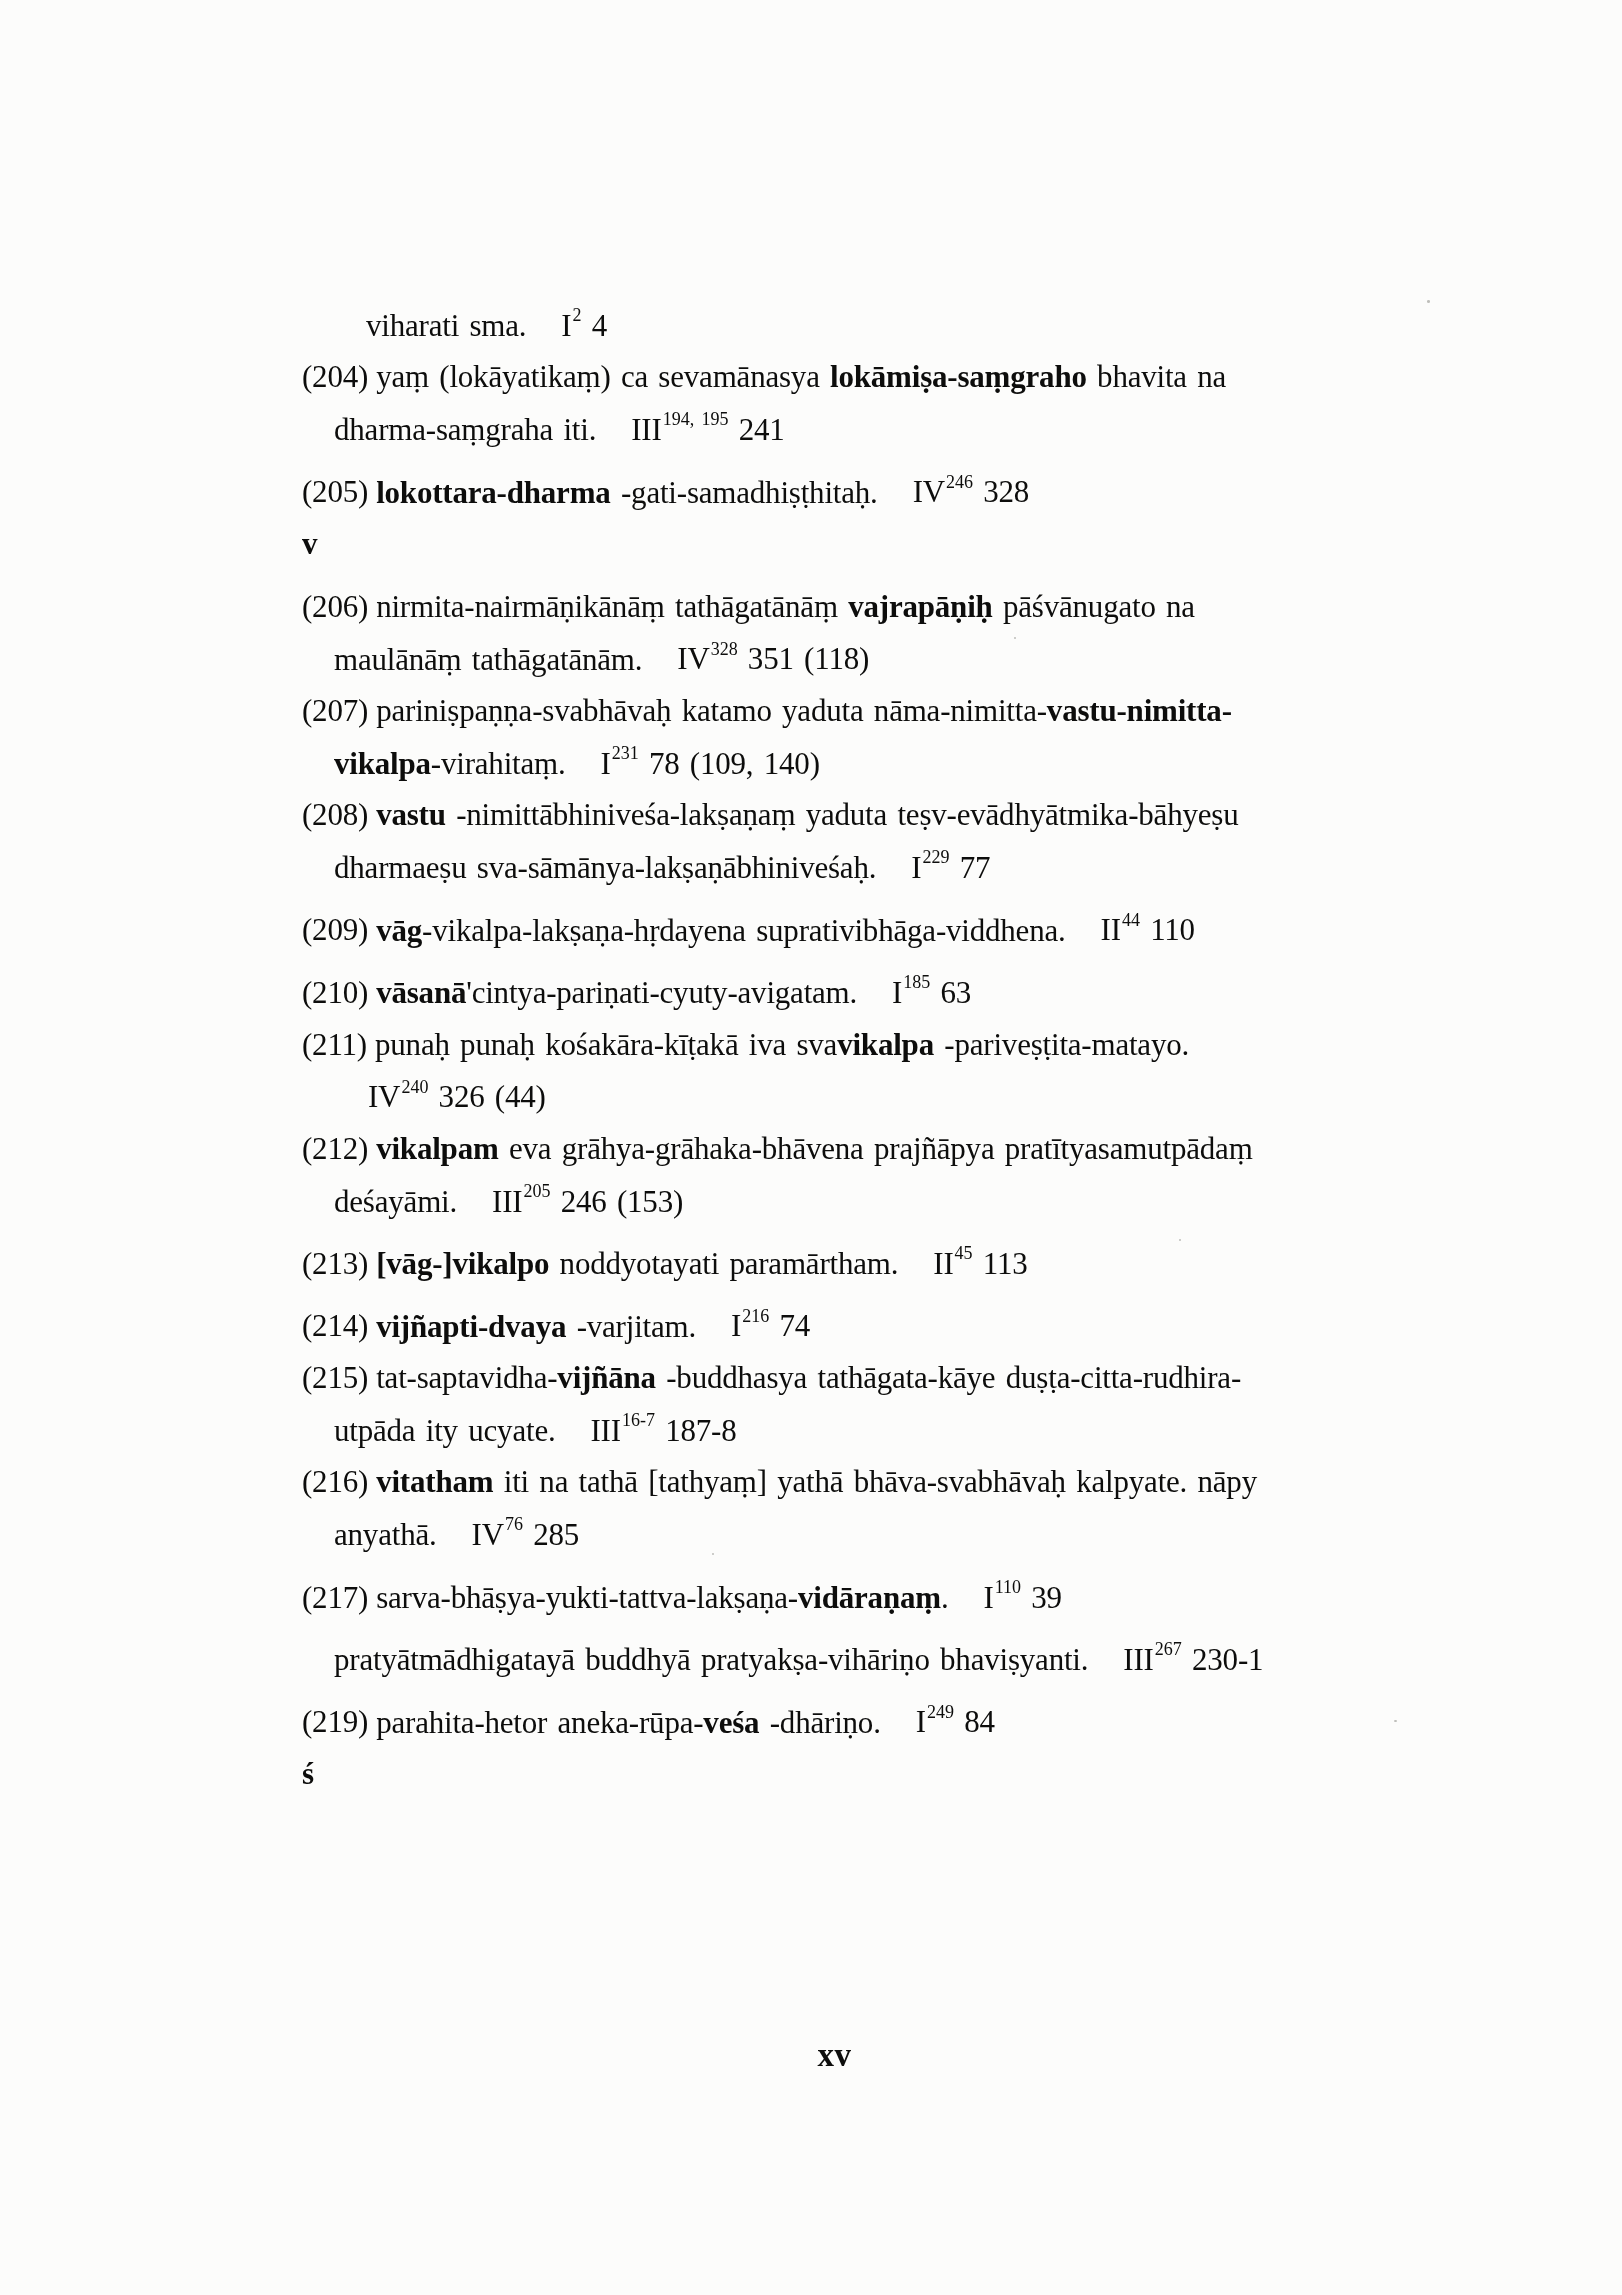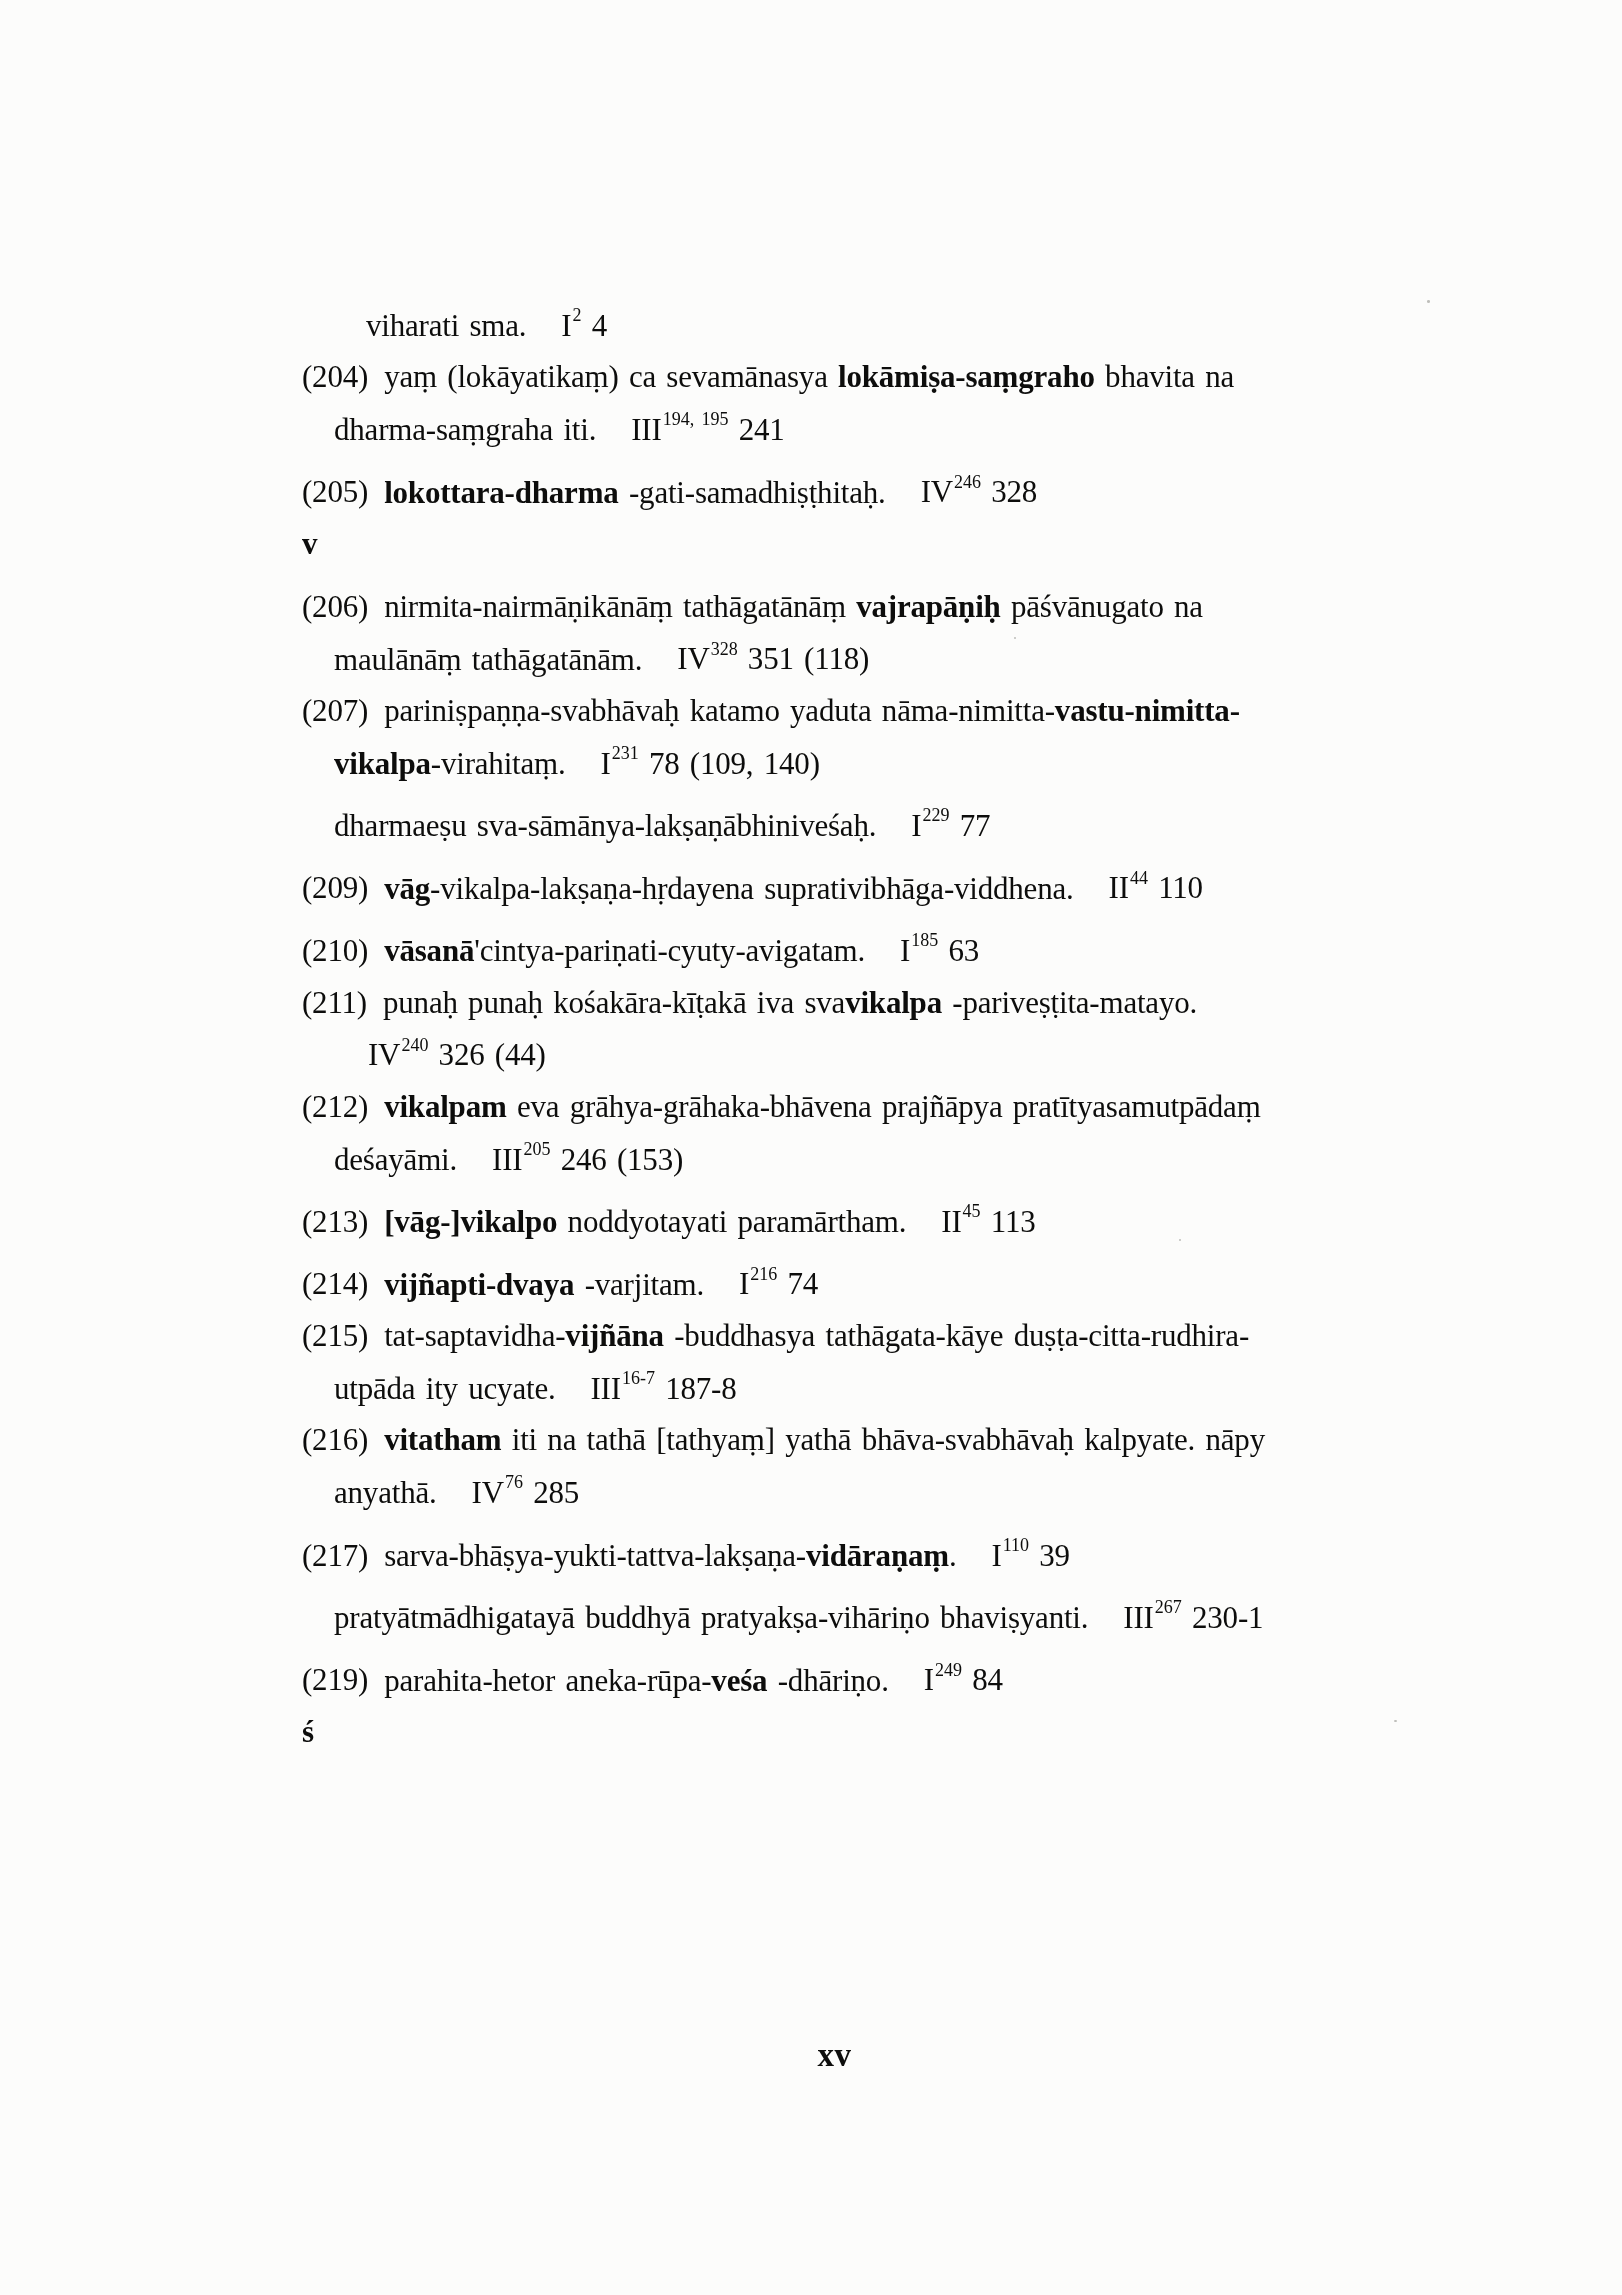--- a/index.html
+++ b/index.html
@@ -16,21 +16,21 @@
     font-size:31px;
   }
   .block{margin-bottom:20.4px;}
   .l{
     height:42px;line-height:42px;white-space:nowrap;
     letter-spacing:-0.2px;word-spacing:2.8px;
   }
   .cont{margin-left:32px;}
   .deep{margin-left:54px;}
   .b{font-weight:bold;}
-  .num{margin-right:16px;}
+  .num{margin-right:8px;}
   .ref{margin-left:35px;}
   .l .ref:first-child{margin-left:12px;}
   .ref .sup{font-size:18px;vertical-align:14.7px;margin-left:1.1px;letter-spacing:0;}
   .ref .pg{margin-left:10.2px;}
   .heading .l{font-weight:bold;}
   .page-num{
     position:absolute;top:2037px;left:0;width:100%;
     text-align:center;font-size:33px;font-weight:bold;
     letter-spacing:0.6px;
     margin-left:23px;
@@ -57,20 +57,21 @@
       </div>
       <div class="block entry">
         <div class="l first"><span class="num">(206)</span><span>nirmita-nairmāṇikānāṃ tathāgatānāṃ </span><span class="b">vajrapāṇiḥ</span><span> pāśvānugato na</span></div>
         <div class="l cont"><span>maulānāṃ tathāgatānām.</span><span class="ref"><span class="vol">IV</span><span class="sup">328</span><span class="pg">351 (118)</span></span></div>
       </div>
       <div class="block entry">
         <div class="l first"><span class="num">(207)</span><span>pariniṣpaṇṇa-svabhāvaḥ katamo yaduta nāma-nimitta-</span><span class="b">vastu-nimitta-</span></div>
         <div class="l cont"><span class="b">vikalpa</span><span>-virahitaṃ.</span><span class="ref"><span class="vol">I</span><span class="sup">231</span><span class="pg">78 (109, 140)</span></span></div>
       </div>
       <div class="block entry">
+        <div class="l first"><span class="num">(208)</span><span class="b">vastu</span><span> -nimittābhiniveśa-lakṣaṇaṃ yaduta teṣv-evādhyātmika-bāhyeṣu</span></div>
         <div class="l cont"><span>dharmaeṣu sva-sāmānya-lakṣaṇābhiniveśaḥ.</span><span class="ref"><span class="vol">I</span><span class="sup">229</span><span class="pg">77</span></span></div>
       </div>
       <div class="block entry">
         <div class="l first"><span class="num">(209)</span><span class="b">vāg</span><span>-vikalpa-lakṣaṇa-hṛdayena suprativibhāga-viddhena.</span><span class="ref"><span class="vol">II</span><span class="sup">44</span><span class="pg">110</span></span></div>
       </div>
       <div class="block entry">
         <div class="l first"><span class="num">(210)</span><span class="b">vāsanā</span><span>'cintya-pariṇati-cyuty-avigatam.</span><span class="ref"><span class="vol">I</span><span class="sup">185</span><span class="pg">63</span></span></div>
       </div>
       <div class="block entry">
         <div class="l first"><span class="num">(211)</span><span>punaḥ punaḥ kośakāra-kīṭakā iva sva</span><span class="b">vikalpa</span><span> -pariveṣṭita-matayo.</span></div>

